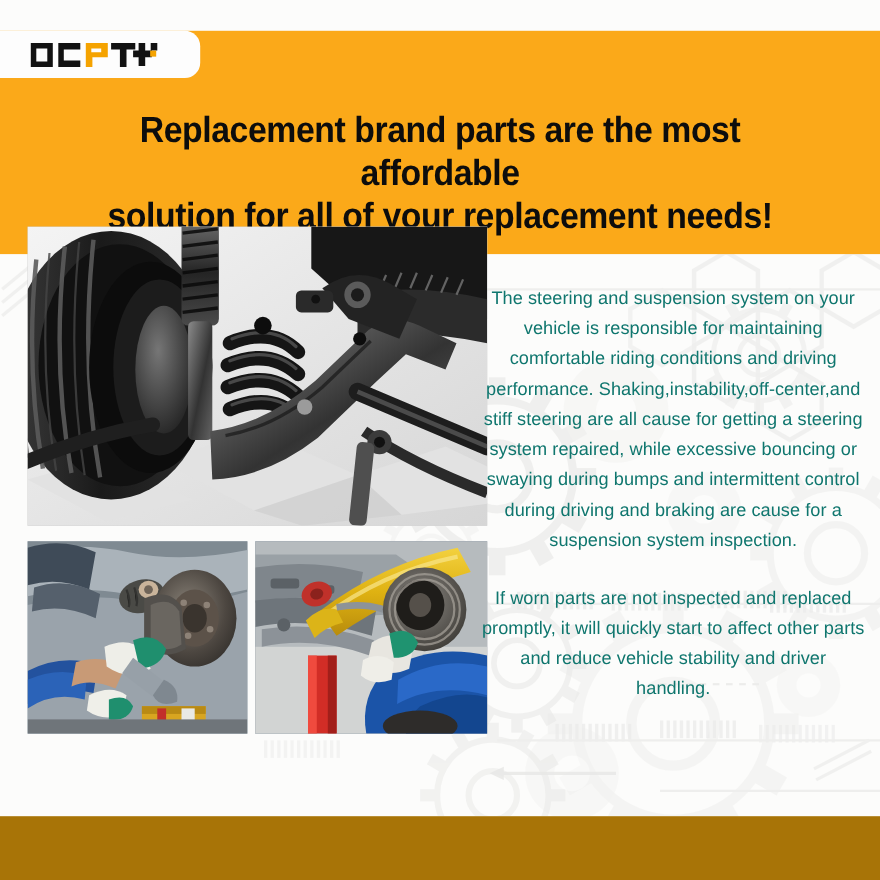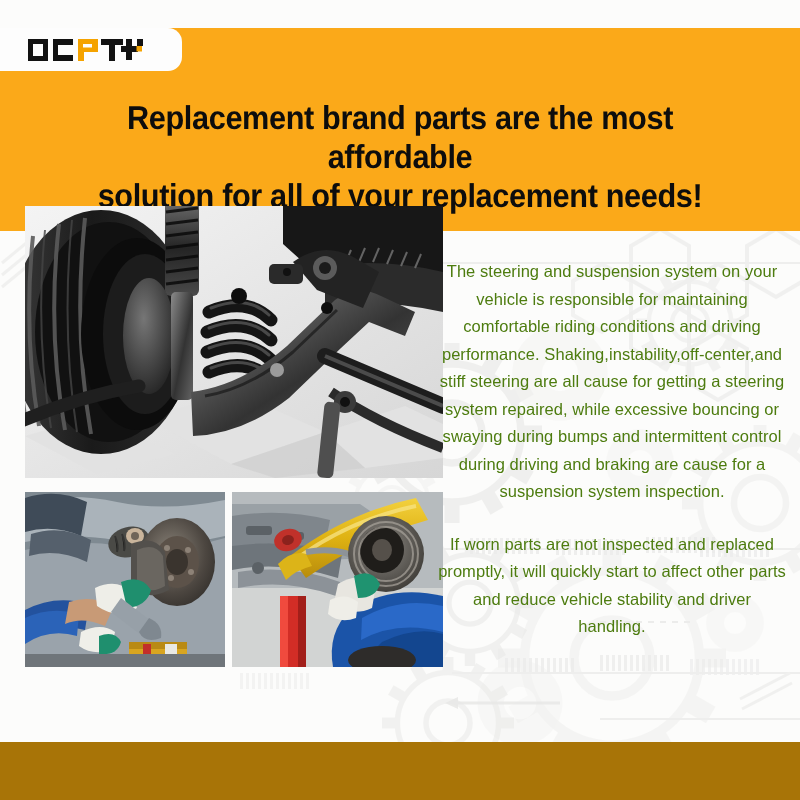--- a/index.html
+++ b/index.html
@@ -76,21 +76,21 @@
     overflow:hidden; background:#8e9aa3;
   }
   .photo-main svg, .photo-small-a svg, .photo-small-b svg { display:block; }
 
   
   .copy {
     position:absolute; left:438px; top:258px;
     width:348px;
   }
   .copy p {
-    color:#4d7c0f;
+    color:#0f766e;
     font-size:16.5px;
     line-height:27.5px;
     text-align:center;
     letter-spacing:.05px;
   }
   .copy p + p { margin-top:25px; }
 
   
   .footer-bar {
     position:absolute; left:0; top:742px;

